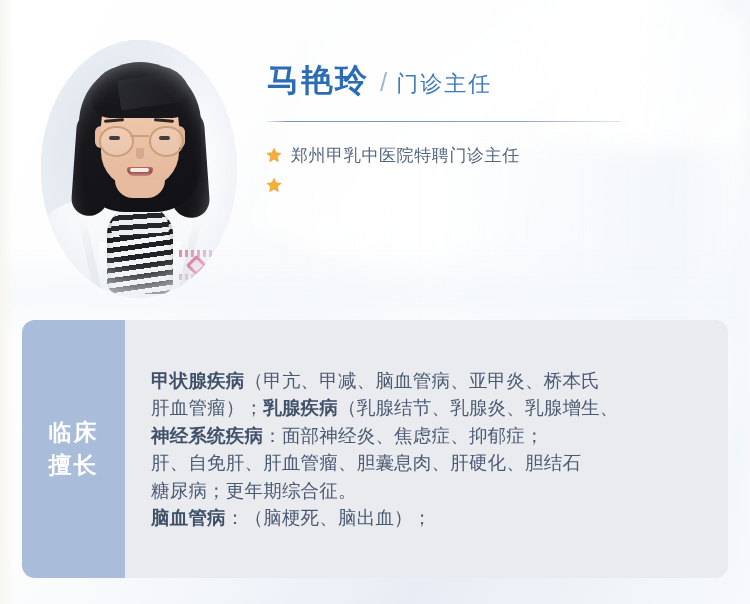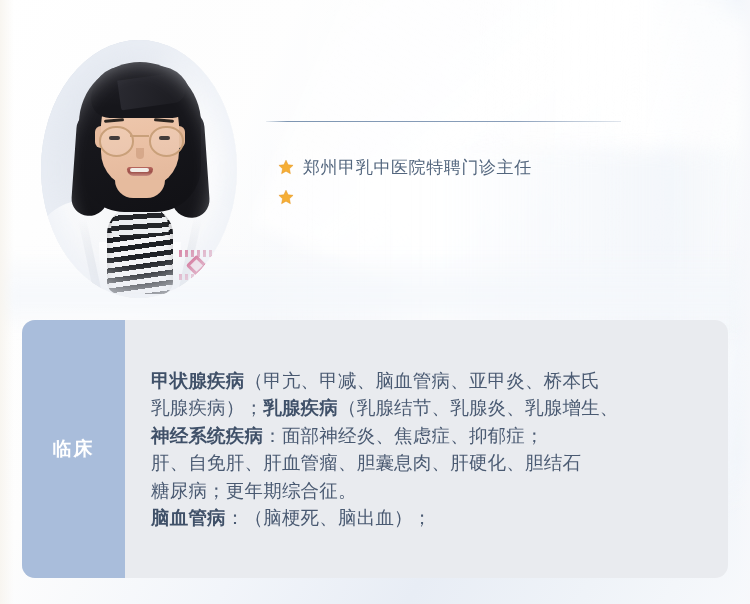--- a/index.html
+++ b/index.html
@@ -265,21 +265,21 @@
     top: 121px;
     width: 355px;
     height: 1px;
     background: linear-gradient(90deg, rgba(126,150,178,0.15) 0%, #7e96b2 6%, #8a9fba 70%, rgba(138,159,186,0.25) 100%);
   }
   #credentials {
     position: absolute;
     left: 262px;
     top: 136px;
     list-style: none;
-    margin: 16px;
+    margin: 4px;
     padding: 0;
   }
   #credentials li {
     display: flex;
     align-items: center;
     height: 30px;
   }
   .star-icon {
     width: 16px;
     height: 16px;
@@ -308,21 +308,21 @@
   }
   #expertise-label {
     flex: 0 0 103px;
     background: #a9bddb;
     display: flex;
     flex-direction: column;
     align-items: center;
     justify-content: center;
     color: #ffffff;
     font-weight: bold;
-    font-size: 19px;
+    font-size: 23px;
     letter-spacing: 2px;
     line-height: 1.45;
   }
   #expertise-body {
     flex: 1 1 auto;
     padding: 8px 10px 8px 26px;
     display: flex;
     flex-direction: column;
     justify-content: center;
   }
@@ -395,44 +395,50 @@
     <div class="ph ph-logo">
       <div class="ph-logo-t"></div>
       <div class="ph-logo-d"></div>
       <div class="ph-logo-d2"></div>
       <div class="ph-logo-b"></div>
     </div>
 
     <div class="ph ph-vig"></div>
   </div>
 
+  <div id="name-row">
+    <span id="doctor-name">马艳玲</span>
+    <span id="name-slash">/</span>
+    <span id="doctor-title">门诊主任</span>
+  </div>
 
   <div id="divider"></div>
 
   <ul id="credentials">
     <li>
       <svg class="star-icon" viewBox="0 0 24 24">
         <polygon points="12,1.8 15.2,8.6 22.6,9.5 17.2,14.6 18.6,22 12,18.4 5.4,22 6.8,14.6 1.4,9.5 8.8,8.6" fill="#f5ae36" stroke="#e2921f" stroke-width="0.7"></polygon>
       </svg>
       <span class="cred-text">郑州甲乳中医院特聘门诊主任</span>
     </li>
     <li>
       <svg class="star-icon" viewBox="0 0 24 24">
         <polygon points="12,1.8 15.2,8.6 22.6,9.5 17.2,14.6 18.6,22 12,18.4 5.4,22 6.8,14.6 1.4,9.5 8.8,8.6" fill="#f5ae36" stroke="#e2921f" stroke-width="0.7"></polygon>
       </svg>
     </li>
   </ul>
 
   <div id="expertise">
     <div id="expertise-label">
       <span>临床</span>
+      <span>擅长</span>
     </div>
     <div id="expertise-body">
         <div class="exp-line"><b>甲状腺疾病</b><span>（甲亢、甲减、脑血管病、亚甲炎、桥本氏</span></div>
-        <div class="exp-line"><span>乳腺疾病）；</span><b>乳腺疾病</b><span>（乳腺结节、乳腺炎、乳腺增生、</span></div>
+        <div class="exp-line"><span>肝血管瘤）；</span><b>乳腺疾病</b><span>（乳腺结节、乳腺炎、乳腺增生、</span></div>
         <div class="exp-line"><b>神经系统疾病</b><span>：面部神经炎、焦虑症、抑郁症；</span></div>
         <div class="exp-line"><span>肝、自免肝、肝血管瘤、胆囊息肉、肝硬化、胆结石</span></div>
         <div class="exp-line"><span>糖尿病；更年期综合征。</span></div>
         <div class="exp-line"><b>脑血管病</b><span>：（脑梗死、脑出血）；</span></div>
       </div>
   </div>
 
 </div>
 
 </body></html>

